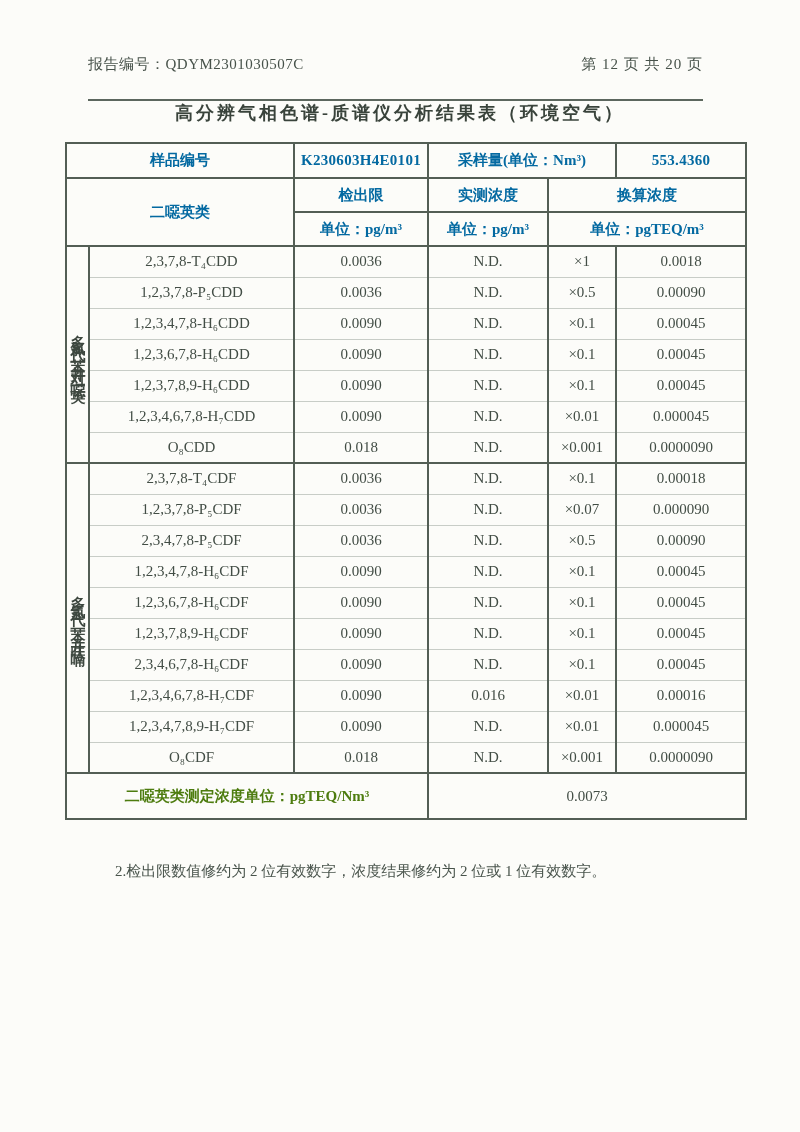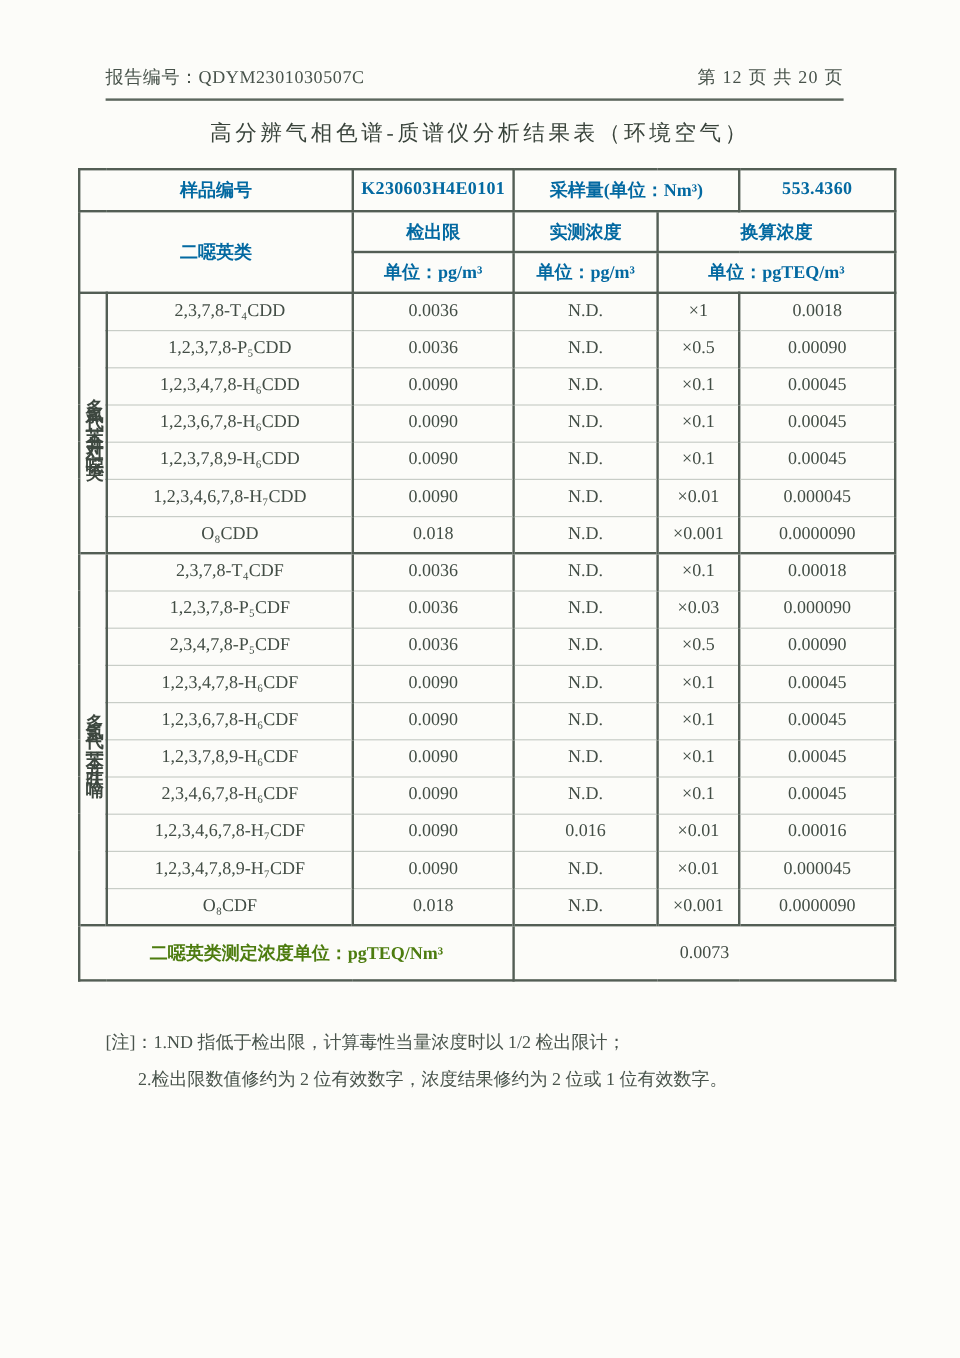--- a/index.html
+++ b/index.html
@@ -15,34 +15,34 @@
     background: #fcfcf9;
     overflow: hidden;
   }
   
   .doc-header {
     margin: 55px 0 0 88px;
     width: 615px;
     display: flex;
     justify-content: space-between;
     align-items: center;
-    padding-bottom: 8px;
+    padding-bottom: 25px;
     border-bottom: 2px solid #5c675e;
     font-size: 15px;
     color: #47524a;
   }
   .report-no { letter-spacing: 0.5px; }
   .page-indicator { letter-spacing: 1px; font-family: Liberation Serif, serif; }
 
   
   .doc-title {
-    margin-top: 15px;
+    margin-top: 0;
     text-align: center;
     font-size: 18px;
-    font-weight: 400;
+    font-weight: 700;
     letter-spacing: 3px;
     color: #39433b;
   }
 
   
   table.results {
     margin: 17px 0 0 65px;
     width: 680px;
     border-collapse: collapse;
     table-layout: fixed;
@@ -201,21 +201,21 @@
         <td>2,3,7,8-T₄CDF</td>
         <td>0.0036</td>
         <td>N.D.</td>
         <td>×0.1</td>
         <td>0.00018</td>
       </tr>
       <tr>
         <td>1,2,3,7,8-P₅CDF</td>
         <td>0.0036</td>
         <td>N.D.</td>
-        <td>×0.03</td>
+        <td>×0.07</td>
         <td>0.000090</td>
       </tr>
       <tr>
         <td>2,3,4,7,8-P₅CDF</td>
         <td>0.0036</td>
         <td>N.D.</td>
         <td>×0.5</td>
         <td>0.00090</td>
       </tr>
       <tr>
@@ -269,17 +269,16 @@
       </tr>
 
       <tr class="tfoot">
         <td colspan="3" class="foot-label">二噁英类测定浓度单位：pgTEQ/Nm³</td>
         <td colspan="3">0.0073</td>
       </tr>
     </tbody>
   </table>
 
   <div class="notes">
-    <div class="note-line-1"><span>[注]：</span><span>1.ND 指低于检出限，计算毒性当量浓度时以 1/2 检出限计；</span></div>
     <div class="note-line-3"><span>2.检出限数值修约为 2 位有效数字，浓度结果修约为 2 位或 1 位有效数字。</span></div>
   </div>
 
 </div>
 
 </body></html>

